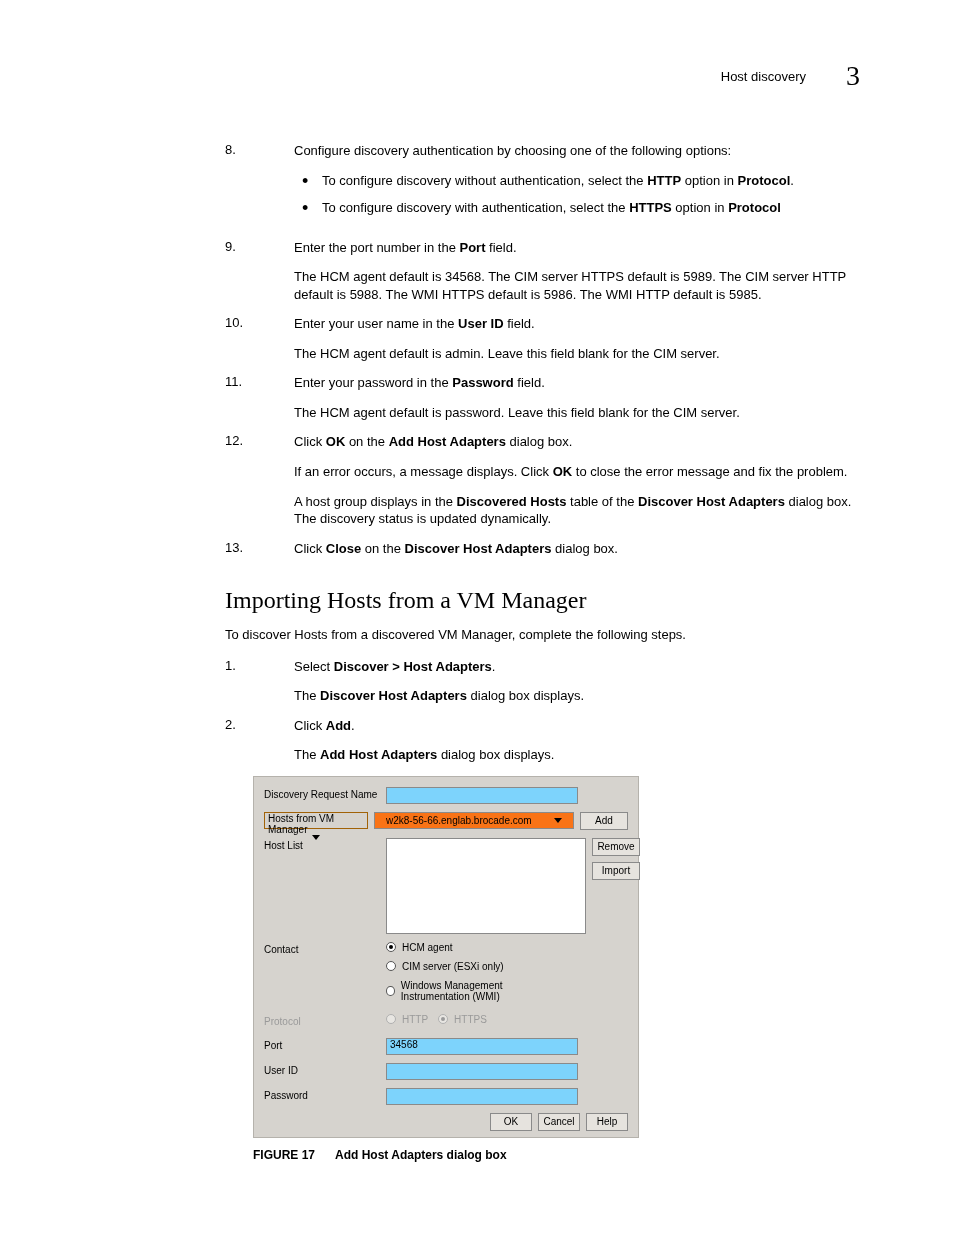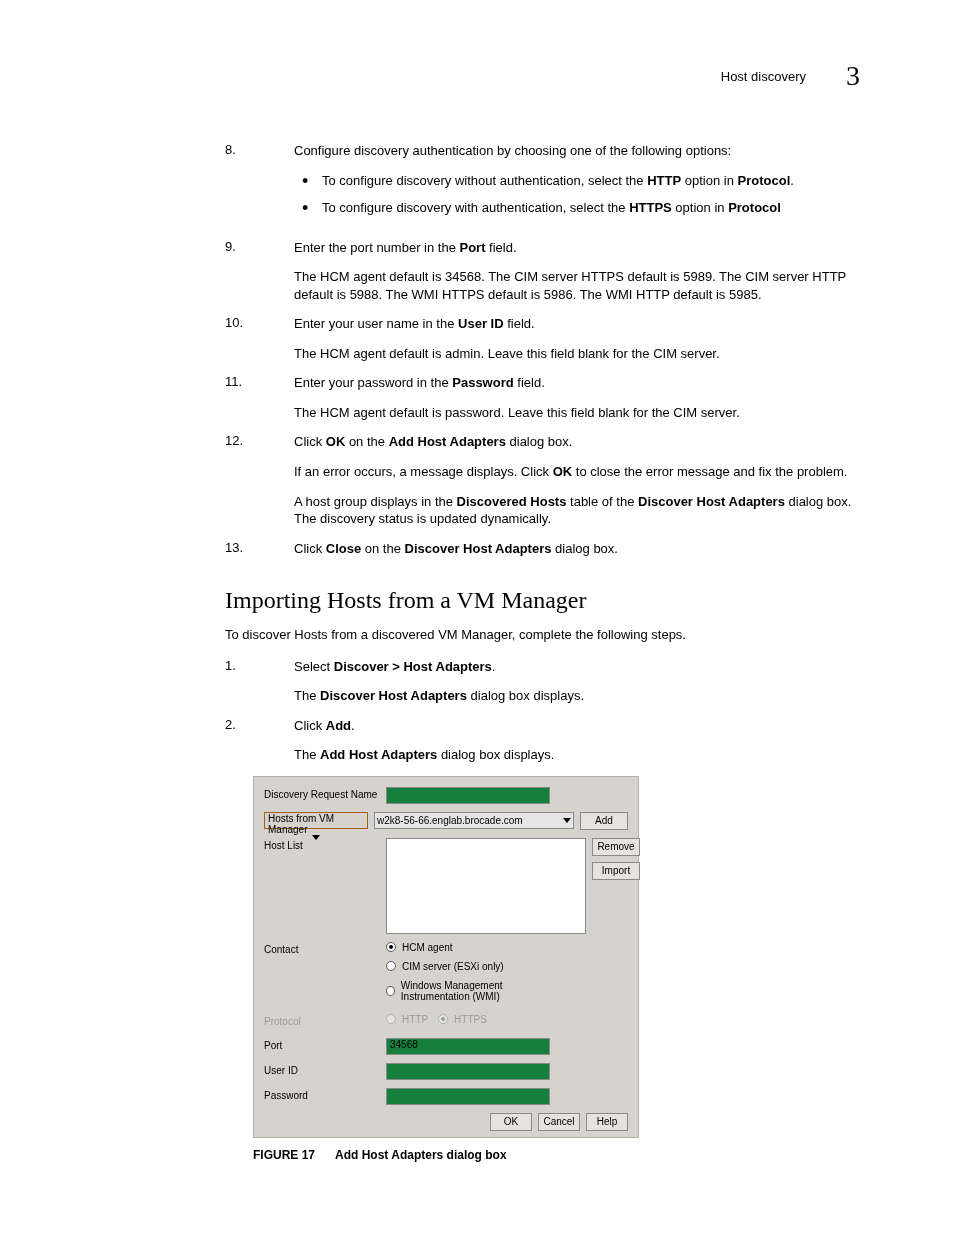--- a/index.html
+++ b/index.html
@@ -82,34 +82,34 @@
     gap: 6px;
   }
   .dlg-label {
     flex: 0 0 116px;
     line-height: 16px;
     font-size: 10px;
   }
   .dlg-label.disabled { color: #9a9a9a; }
   .dlg-field { flex: 1; display: flex; flex-direction: column; gap: 4px; }
   .dlg-input {
-    width: 164px;
+    width: 192px;
     height: 17px;
-    background: #15803d;
+    background: #7dd3fc;
     border: 1px solid #8a8a8a;
     font-size: 10px;
     padding: 0 3px;
   }
   .dlg-select {
     width: 200px;
     height: 17px;
-    background: #e5e5e5;
+    background: #f97316;
     border: 1px solid #8a8a8a;
     font-size: 10px;
-    padding: 0 2px;
+    padding: 0 11px;
     display: flex;
     align-items: center;
     justify-content: space-between;
   }
   .tri-down {
     width: 0; height: 0;
     border-left: 4px solid transparent;
     border-right: 4px solid transparent;
     border-top: 5px solid #000;
   }

